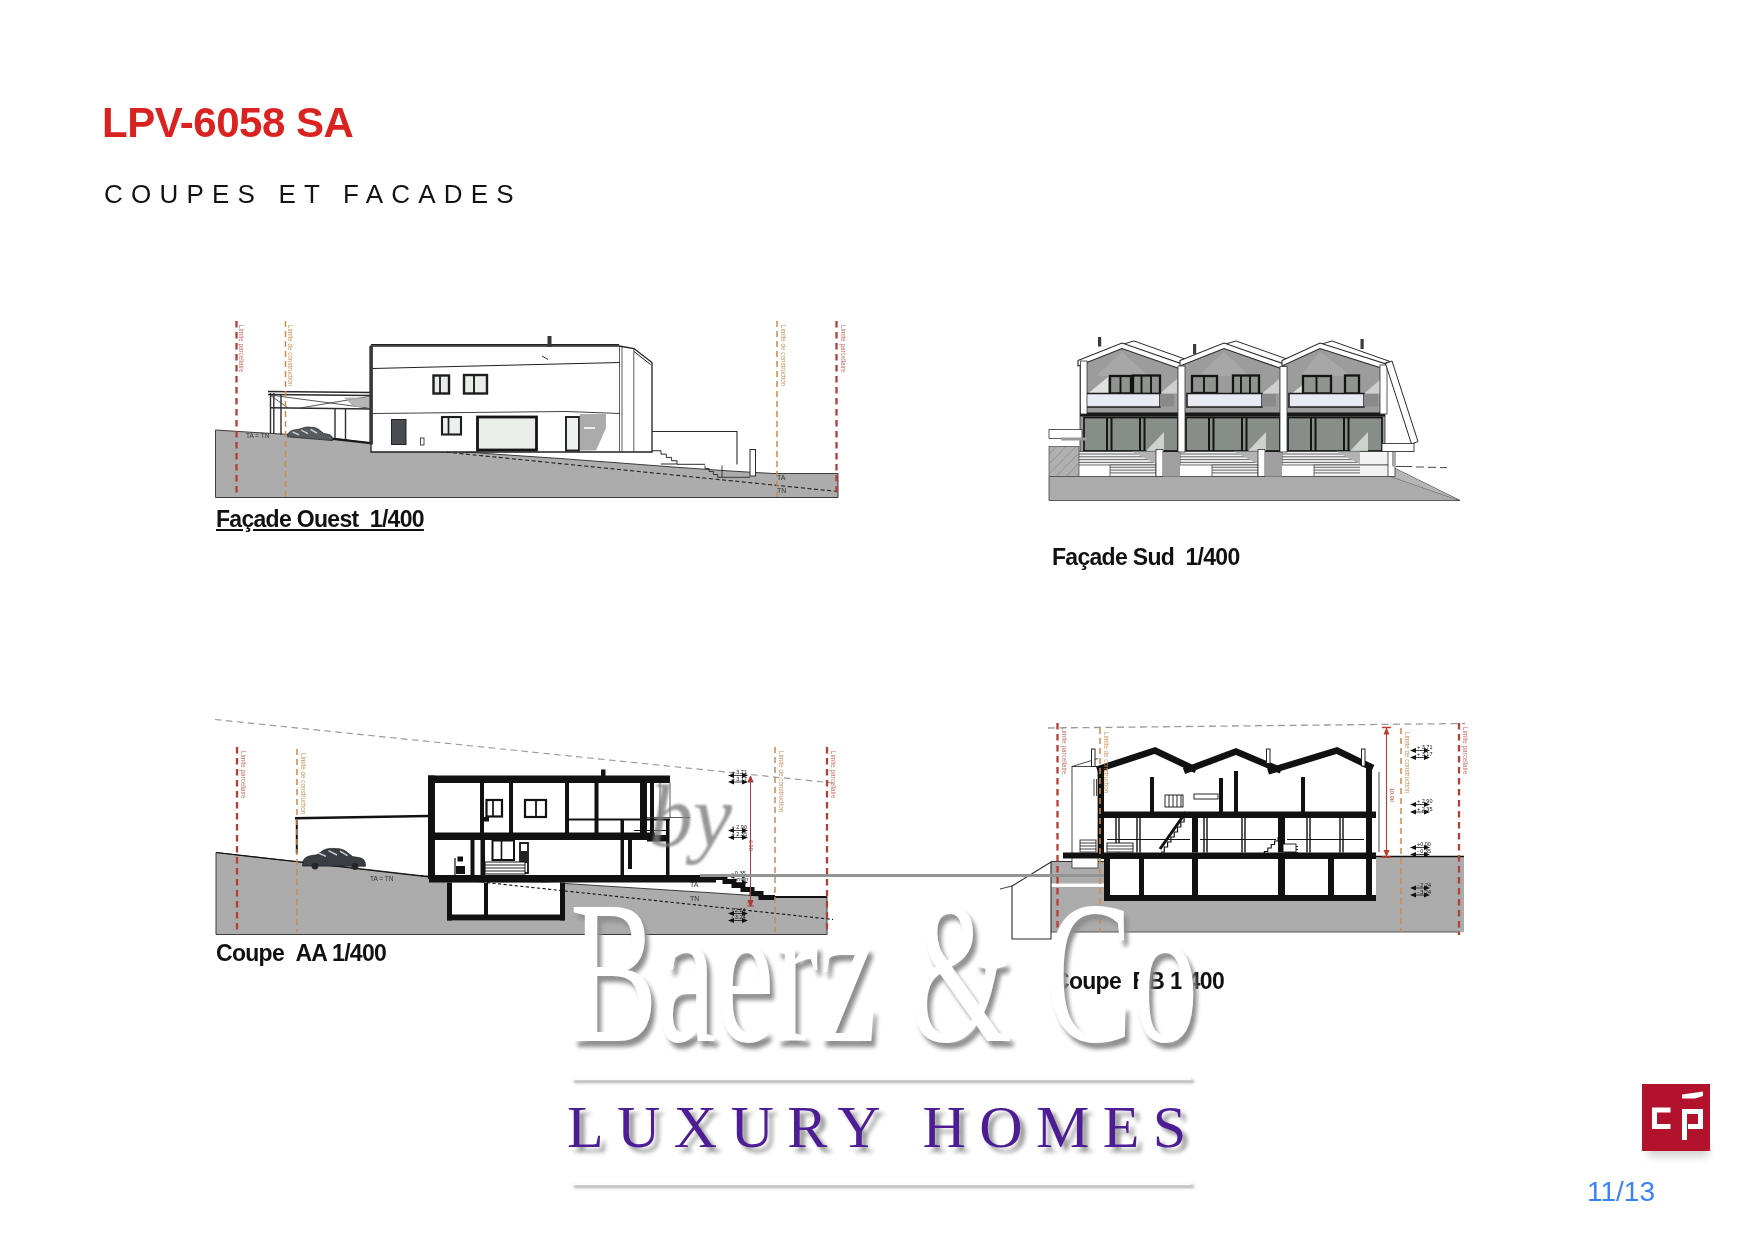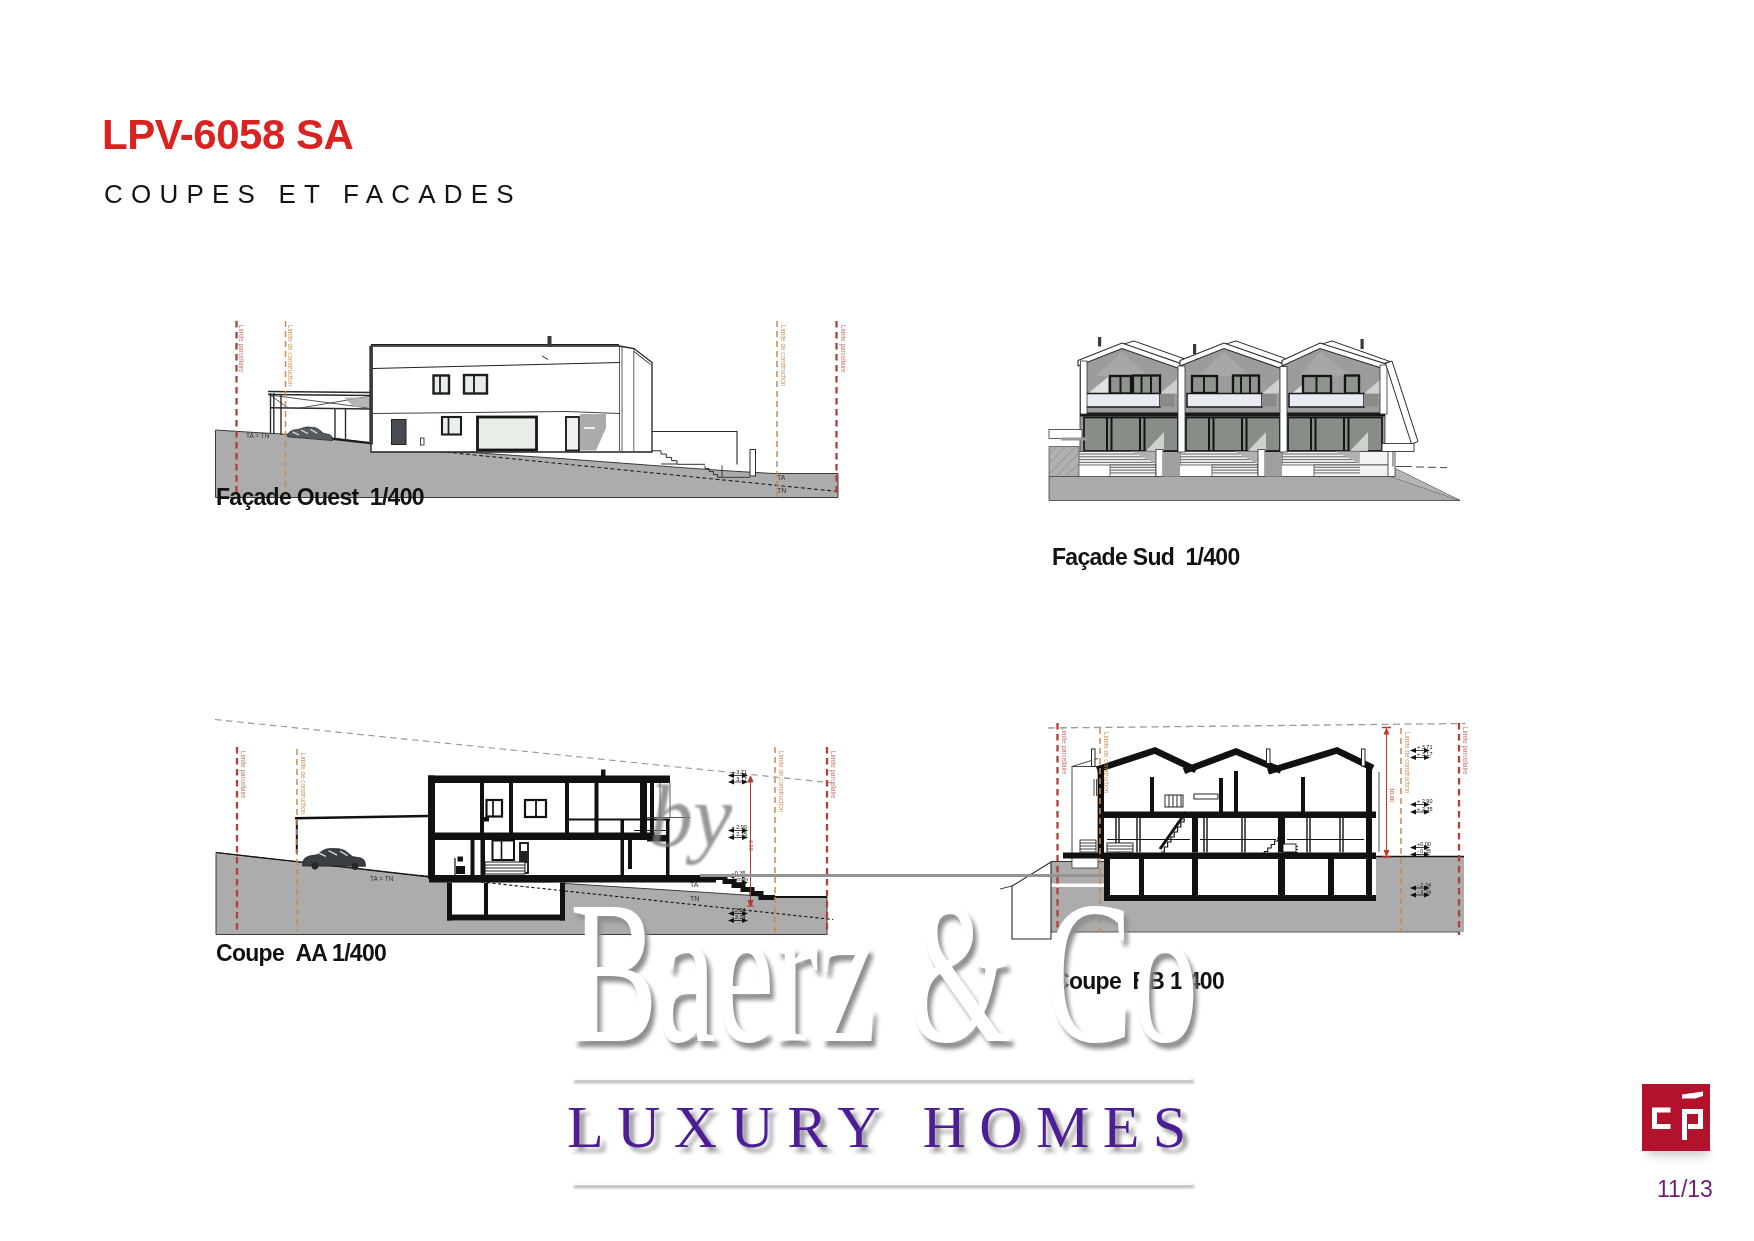--- a/index.html
+++ b/index.html
@@ -1,19 +1,19 @@
 <!DOCTYPE html>
 <html><head>
 <meta charset="utf-8">
 <style>
   html,body{margin:0;padding:0;}
   body{width:1754px;height:1241px;position:relative;background:#fff;
        font-family:"Liberation Sans",sans-serif;overflow:hidden;}
   .abs{position:absolute;}
-  .title{left:102px;top:99px;font-size:42px;font-weight:bold;color:#da2220;letter-spacing:-0.5px;margin-top:12px;}
+  .title{left:102px;top:99px;font-size:42px;font-weight:bold;color:#da2220;letter-spacing:-0.5px;}
   .subtitle{left:104px;top:179px;font-size:26px;font-weight:normal;color:#131313;letter-spacing:8.2px;}
   .dlabel{font-size:23px;font-weight:bold;color:#111;letter-spacing:-0.7px;}
 </style>
 </head>
 <body>
 
 <div class="abs title">LPV-6058 SA</div>
 
 <div class="abs subtitle">COUPES ET FACADES</div>
 
@@ -92,21 +92,21 @@
 <text font-size="6.3" fill="#c98b52" transform="rotate(90 288 325)" x="288" y="325" font-family="Liberation Sans">Limite de construction</text>
 
 <path d="M777,321 L777,497" stroke="#c98b52" stroke-width="1.5" stroke-dasharray="6 4"></path>
 <text font-size="6.3" fill="#c98b52" transform="rotate(90 781 325)" x="781" y="325" font-family="Liberation Sans">Limite de construction</text>
 
 <path d="M836.5,321 L836.5,497" stroke="#b04038" stroke-width="2.3" stroke-dasharray="6.5 4.5"></path>
 <text font-size="6.3" fill="#c46a62" transform="rotate(90 840.5 325)" x="840.5" y="325" font-family="Liberation Sans">Limite parcellaire</text>
 </g>
 </svg>
 
-<div class="abs dlabel" style="left:216px;top:484px;">Façade Ouest&nbsp;&nbsp;1/400</div>
+<div class="abs dlabel" style="left:216px;top:506px;text-decoration:underline;">Façade Ouest&nbsp;&nbsp;1/400</div>
 
 <svg class="abs" style="left:1000px;top:325px;" width="470" height="185" viewBox="1000 325 470 185" fill="none">
 <g id="sud">
 
 <path d="M1049,476.5 L1391,476.5 L1460,500.5 L1049,500.5 Z" fill="#ababab" stroke="#3c3c3c" stroke-width="0.8"></path>
 <path d="M1391,466.5 L1460,500.5" stroke="#333" stroke-width="1"></path>
 <path d="M1391,466.5 L1460,500.5 L1391,476.5 Z" fill="#b5b5b5"></path>
 
 <path d="M1122,344.5 L1134,341 L1192,361.5 L1180,365.5 Z" fill="#fff" stroke="#2a2a2a" stroke-width="1"></path>
 
@@ -514,13 +514,13 @@
   <rect x="0" y="0" width="68" height="67" fill="#b2122b"></rect>
 
   <path d="M28.5 26 L12.5 26 L12.5 42.5 L28.5 42.5" stroke="#fff" stroke-width="5" fill="none"></path>
 
   <path d="M42 27.5 L58.5 27.5 L58.5 42.5 L46 42.5" stroke="#fff" stroke-width="5" fill="none"></path>
   <path d="M42.5 25 L42.5 56" stroke="#fff" stroke-width="5" fill="none"></path>
 
   <path d="M40 10.5 L61 7.5 L61 12 L53 14.5 L40 14.5 Z" fill="#fff"></path>
 </svg>
 
-<div class="abs" style="left:1657px;top:1176px;font-size:23px;color:#701a75;">11/13</div>
+<div class="abs" style="left:1587px;top:1176px;font-size:28px;color:#3b82f6;">11/13</div>
 
 </body></html>

